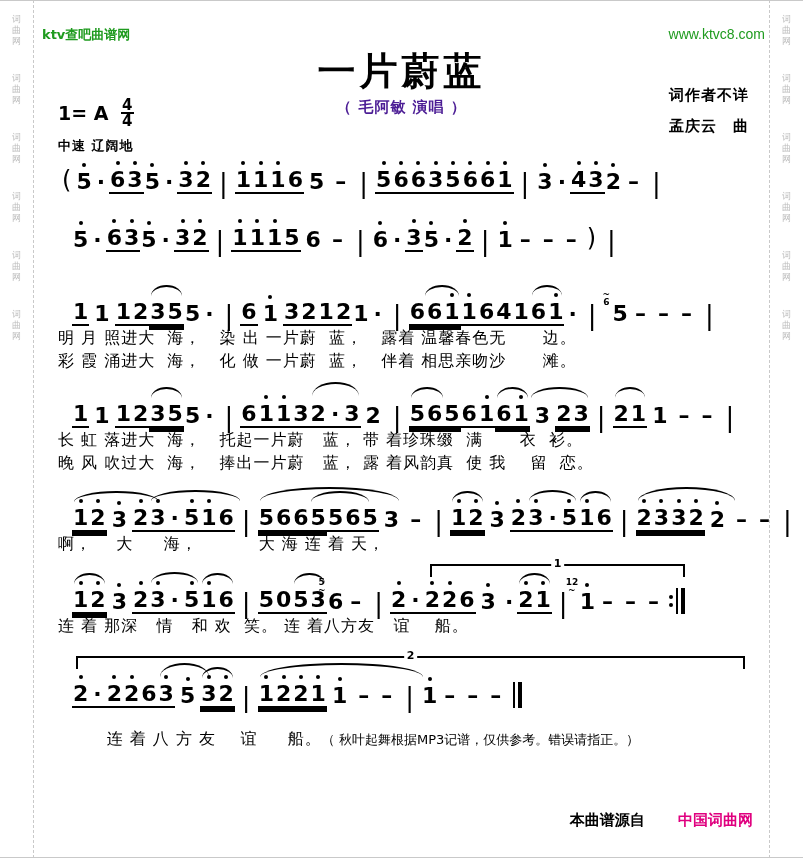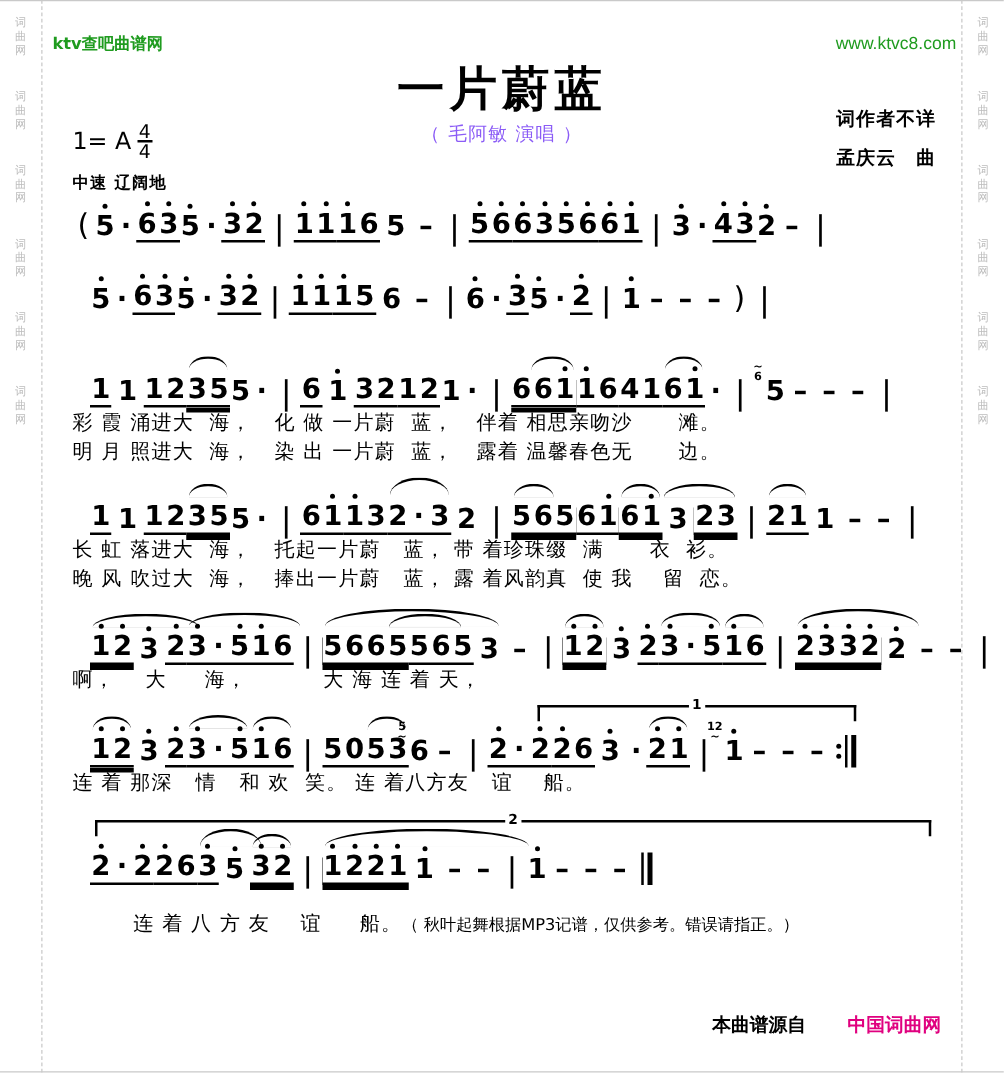--- a/index.html
+++ b/index.html
@@ -39,27 +39,27 @@
     font-size:14px;color:#1f9b1f;
     font-family:"Liberation Sans",sans-serif;
   }
   .title{
     position:absolute;top:46px;left:0;right:0;text-align:center;
     font-size:38px;font-weight:bold;color:#000;letter-spacing:4px;
     font-family:"DejaVu Sans","Liberation Sans",sans-serif;
   }
   .subtitle{
     position:absolute;top:98px;left:0;right:0;text-align:center;
-    font-size:15px;font-weight:normal;color:#8b5cf6;letter-spacing:1px;
+    font-size:15px;font-weight:bold;color:#4c1d95;letter-spacing:1px;
   }
   .credits{position:absolute;right:20px;top:86px;text-align:center;}
   .credits div{font-size:15px;font-weight:bold;color:#000;margin-bottom:12px;letter-spacing:1px;}
 
   .keyblock{position:absolute;left:24px;top:98px;}
-  .keyline{display:flex;align-items:center;font-size:19px;font-weight:normal;}
+  .keyline{display:flex;align-items:center;font-size:19px;font-weight:bold;justify-content:space-between;}
   .keyline .meter{display:inline-flex;flex-direction:column;align-items:center;
     margin-left:5px;line-height:0.95;font-size:15px;}
   .keyline .meter .num{border-bottom:2px solid #000;padding:0 1px;}
   .tempo{font-size:13px;font-weight:bold;margin-top:8px;letter-spacing:1px;}
 
   
   .staff{position:absolute;left:24px;right:10px;}
   .mrow{position:relative;height:50px;}
   .notes{
     display:flex;align-items:flex-end;
@@ -334,22 +334,22 @@
         <span class="n" style="margin-left:8px;">
           <span class="orn">
               <span class="a">~</span>
               <span class="b">6</span>
             </span>5</span>
         <span class="dash">–</span>
         <span class="dash">–</span>
         <span class="dash">–</span>
         <span class="bar">|</span>
       </div>
+      <div class="lyr">明 月 照进大  海，   染 出 一片蔚  蓝，   露着 温馨春色无      边。</div>
       <div class="lyr">彩 霞 涌进大  海，   化 做 一片蔚  蓝，   伴着 相思亲吻沙      滩。</div>
-      <div class="lyr">明 月 照进大  海，   染 出 一片蔚  蓝，   露着 温馨春色无      边。</div>
     </div>
 
     <div class="mrow" style="margin-top:56px;height:46px;">
       <div class="notes">
         <span class="grp u1" style="margin-left:14px;">
           <span class="n">1</span>
         </span>
         <span class="n sp">1</span>
         <span class="grp u1">
           <span class="n">1</span>

